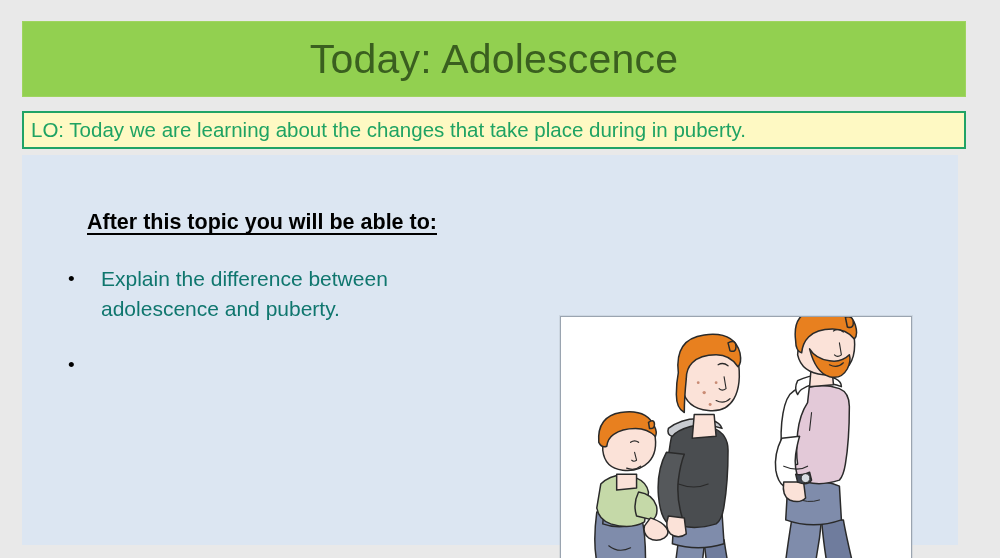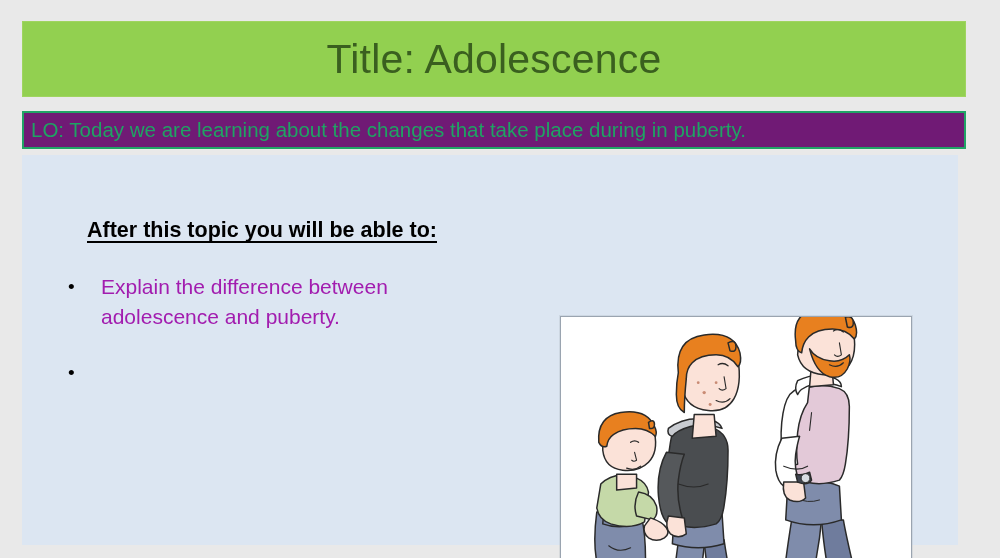--- a/index.html
+++ b/index.html
@@ -44,21 +44,21 @@
     white-space: nowrap;
   }
 
   
   #lo-bar {
     position: absolute;
     left: 22px;
     top: 111px;
     width: 944px;
     height: 38px;
-    background: #701a75;
+    background: #fef9c3;
     border: 2px solid #21a366;
     box-sizing: border-box;
     display: flex;
     align-items: center;
   }
   #lo-text {
     font-size: 20.5px;
     color: #1fa363;
     padding-left: 7px;
     white-space: nowrap;
@@ -82,42 +82,42 @@
     left: 44px;
     top: 55px;
     width: 460px;
   }
   #objectives-heading {
     font-size: 21.5px;
     font-weight: bold;
     color: #000000;
     text-decoration: underline;
     text-underline-offset: 4px;
-    margin: 8px 0 29px 21px;
+    margin: 0 0 29px 21px;
     line-height: 1.15;
   }
   .bullet-row {
     display: flex;
     align-items: flex-start;
     margin-bottom: 26px;
   }
   .bullet-dot {
     width: 22px;
     flex: 0 0 22px;
     font-size: 19px;
     line-height: 30px;
     color: #000000;
     text-align: left;
     padding-left: 2px;
     box-sizing: border-box;
   }
   .bullet-text {
     font-size: 21px;
     line-height: 30px;
-    color: #a21caf;
+    color: #0f766e;
     padding-left: 13px;
     max-width: 390px;
   }
 
   
   #illustration-frame {
     position: absolute;
     left: 538px;
     top: 161px;
     width: 352px;
@@ -132,21 +132,21 @@
     width: 100%;
     height: 100%;
   }
 </style>
 </head>
 <body>
 
 <div id="slide-root">
 
   <div id="title-bar">
-    <div id="title-text">Title: Adolescence</div>
+    <div id="title-text">Today: Adolescence</div>
   </div>
 
   <div id="lo-bar">
     <div id="lo-text">LO: Today we are learning about the changes that take place during in puberty.</div>
   </div>
 
   <div id="body-panel">
 
     <div id="text-column">
       <div id="objectives-heading">After this topic you will be able to:</div>

